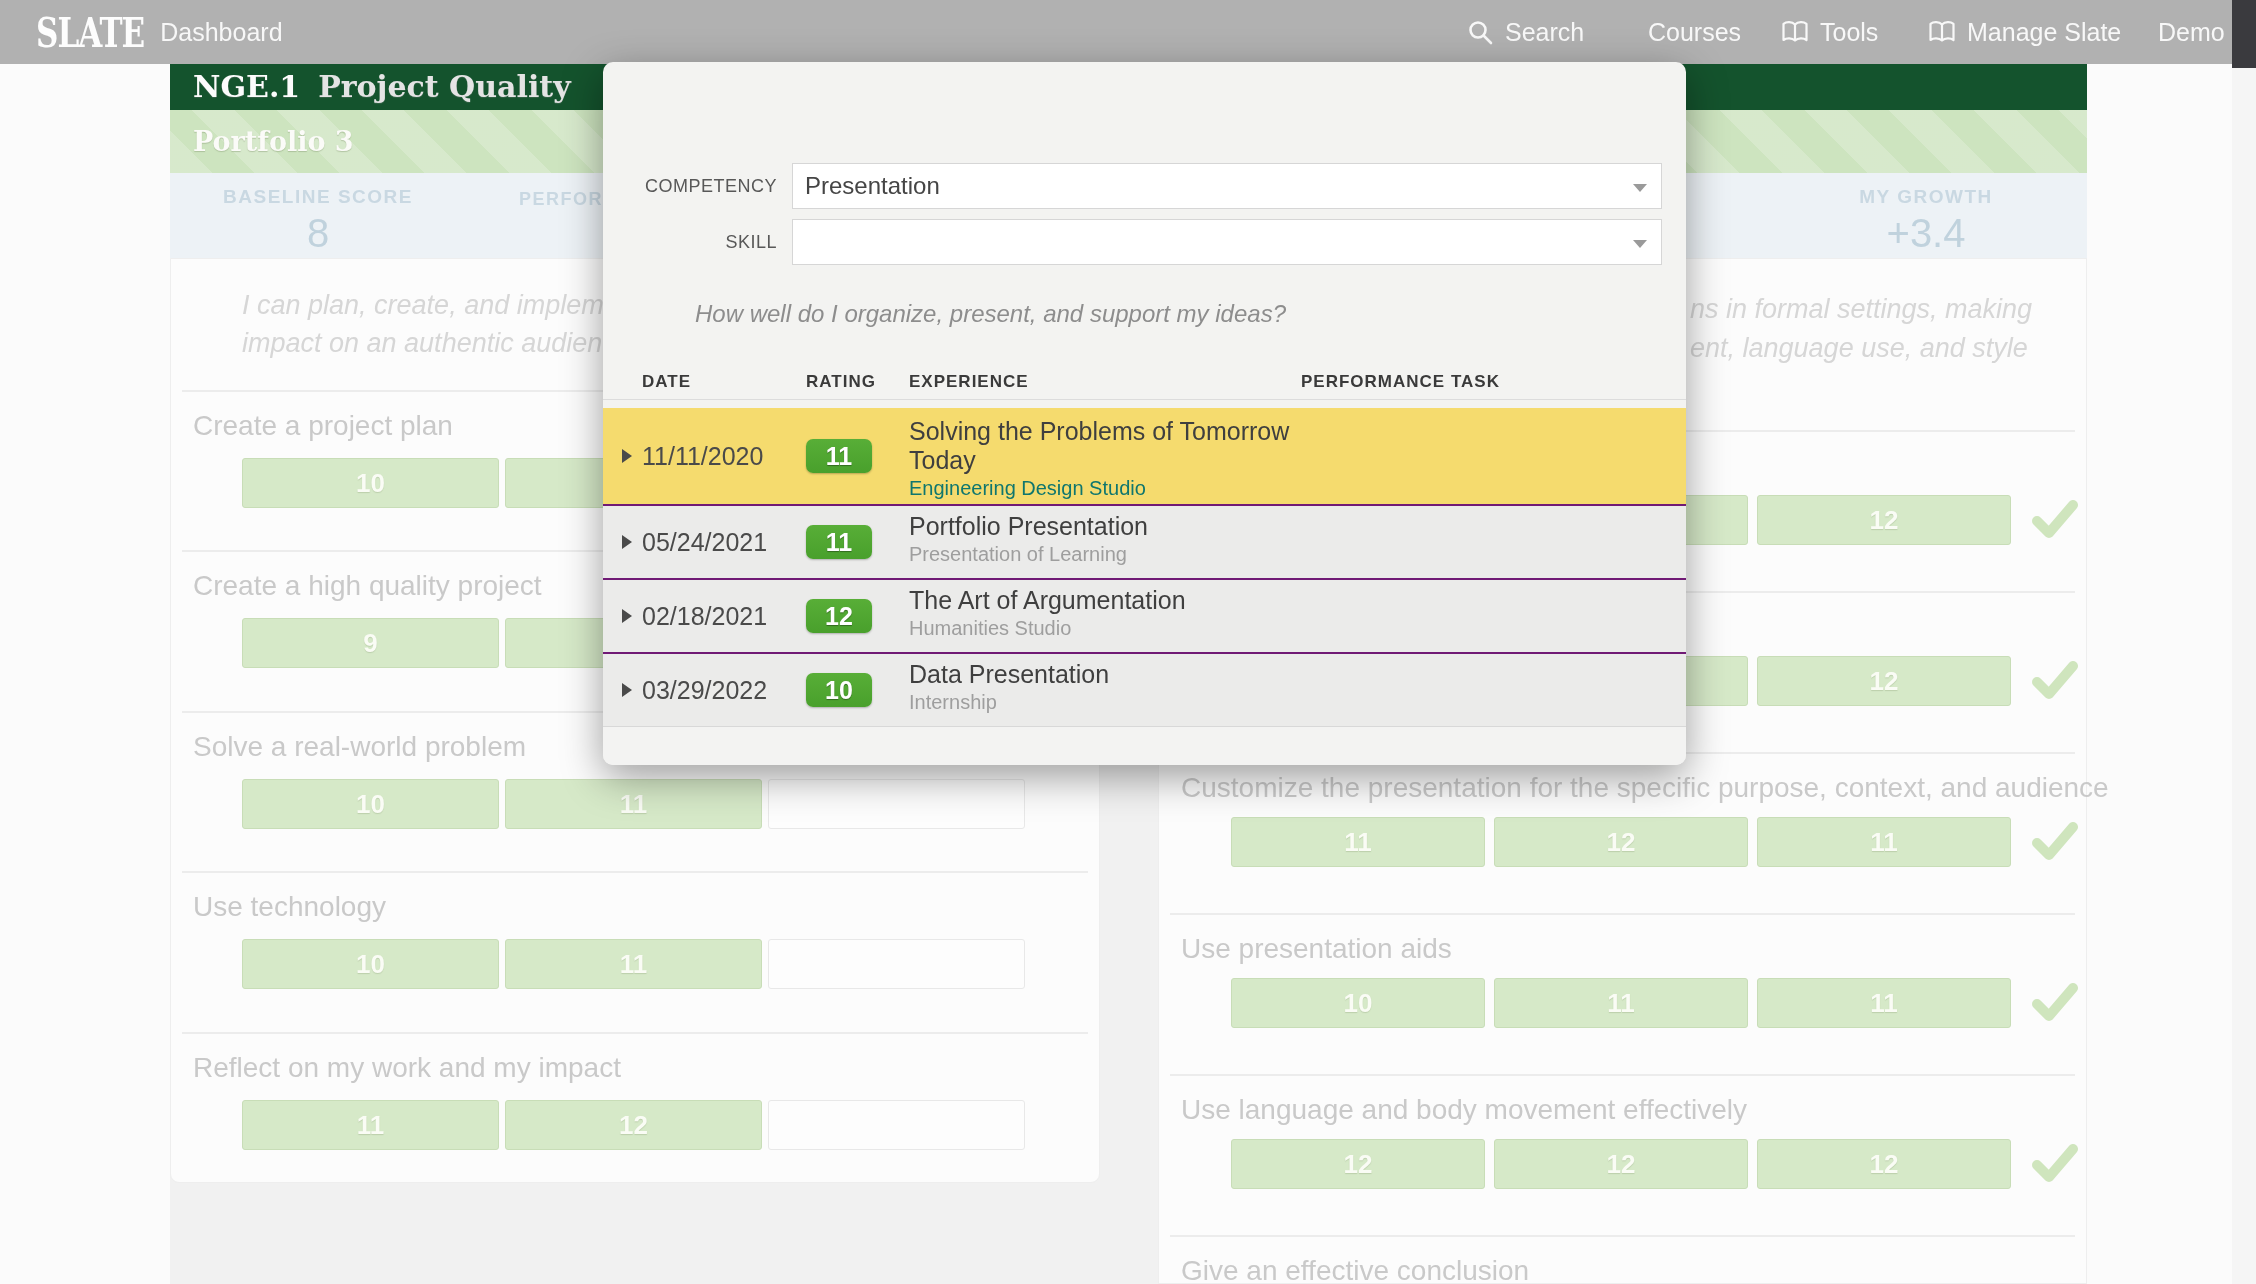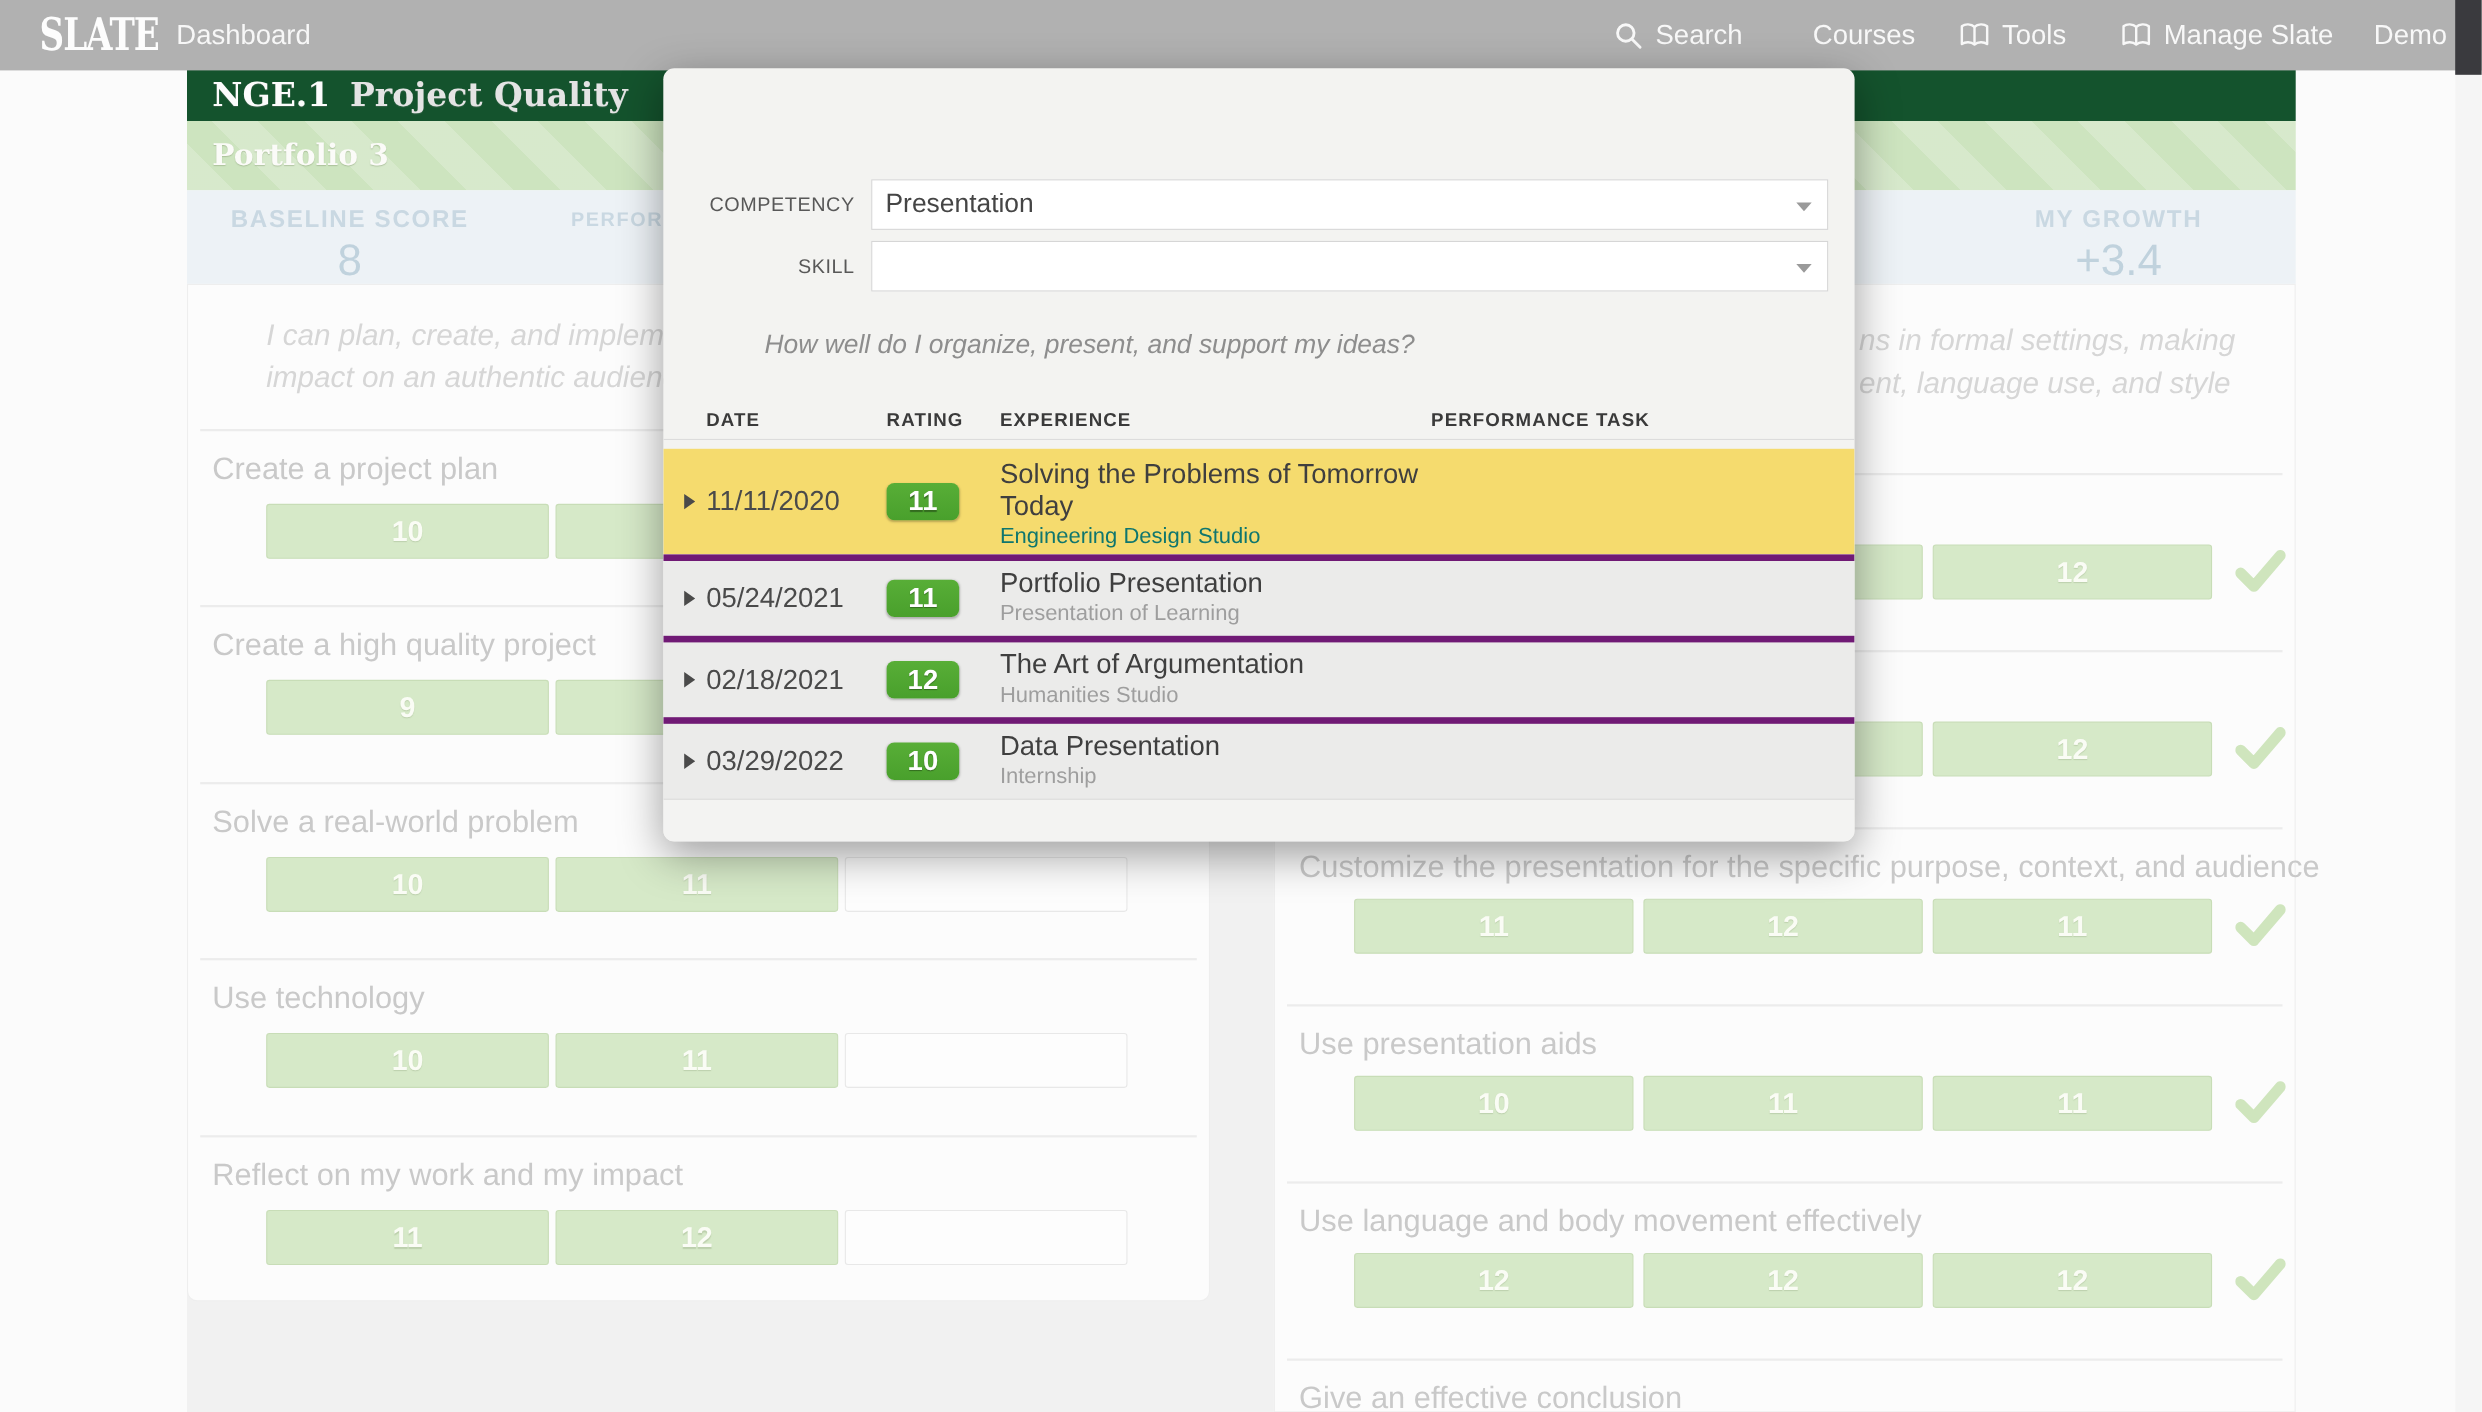--- a/index.html
+++ b/index.html
@@ -30,21 +30,21 @@
   #title-band .name { margin-left:18px; font-size:30px; font-weight:bold; color:#e4e4e4; text-shadow:0 1px 1px rgba(150,150,150,.25); }
 
   #portfolio-band { position:absolute; left:170px; top:110px; width:1917px; height:63px; z-index:3;
     background:repeating-linear-gradient(45deg, rgba(255,255,255,.20) 0 30px, rgba(255,255,255,0) 30px 60px), #cde4bf;
     display:flex; align-items:center; padding-left:23px; }
   #portfolio-band .plabel { font-family:"DejaVu Serif", serif; font-size:27px; font-weight:bold; color:#fbfbf8;
     text-shadow:0 1px 1px rgba(130,150,110,.45); }
 
   #stats-band { position:absolute; left:170px; top:173px; width:1917px; height:85px; background:#edf2f6; z-index:3; }
   .stat { position:absolute; text-align:center; width:300px; }
-  .stat .slabel { font-size:22px; letter-spacing:1.5px; color:#c9d8e2; font-weight:bold; }
+  .stat .slabel { font-size:19px; letter-spacing:1.5px; color:#c9d8e2; font-weight:bold; }
   .stat .svalue { margin-top:3px; font-size:40px; color:#c0d2dd; }
   .stat-frag { position:absolute; top:16px; font-size:18px; letter-spacing:1.5px; color:#c9d8e2; font-weight:bold; }
 
   .stmt { position:absolute; font-style:italic; font-size:27px; color:#d6d6d6; z-index:3; white-space:nowrap; }
 
   .divider { position:absolute; height:0; border-top:2px solid #ececec; z-index:3; }
   .sec-label { position:absolute; font-size:28px; color:#c9c9c9; z-index:3; white-space:nowrap; }
   .rate-box { position:absolute; height:50px; border-radius:3px; z-index:3;
     display:flex; align-items:center; justify-content:center;
     font-size:26px; font-weight:bold; cursor:pointer; }
@@ -73,21 +73,21 @@
     font-size:24px; color:#454545; cursor:pointer; }
   .select-arrow { position:absolute; right:14px; top:20px; width:0; height:0;
     border-left:7px solid transparent; border-right:7px solid transparent; border-top:8px solid #9a9a9a; }
 
   #skill-question { position:absolute; left:92px; top:238px; font-style:italic; font-size:24px; color:#8d8d8d; }
 
   .th { position:absolute; top:310px; font-size:17px; font-weight:bold; letter-spacing:1px; color:#3a3a3a; }
   #thead-border { position:absolute; left:0; top:337px; width:100%; border-top:1px solid #dcdcdc; }
 
   #rows { position:absolute; left:0; top:346px; width:100%; }
-  .hrow { position:relative; width:100%; height:74px; background:#ebebea; border-top:6px solid #701a75; cursor:pointer; }
+  .hrow { position:relative; width:100%; height:74px; background:#ebebea; border-top:2px solid #701a75; cursor:pointer; }
   .hrow.tall { height:96px; border-top:none; }
   .hrow.hl { background:#f5db6e; }
   .caret { position:absolute; left:19px; top:0; height:100%; display:flex; align-items:center; }
   .caret i { display:block; width:0; height:0; border-top:7px solid transparent;
     border-bottom:7px solid transparent; border-left:10px solid #4a4a4a; }
   .rdate { position:absolute; left:39px; top:0; height:100%; display:flex; align-items:center;
     font-size:25px; color:#4a4a4a; }
   .rbadge-wrap { position:absolute; left:203px; top:0; height:100%; display:flex; align-items:center; }
   .rbadge { width:66px; height:34px; border-radius:7px; background:linear-gradient(#58ae37,#49a02c);
     color:#fff; font-size:25px; font-weight:bold; display:flex; align-items:center; justify-content:center;

